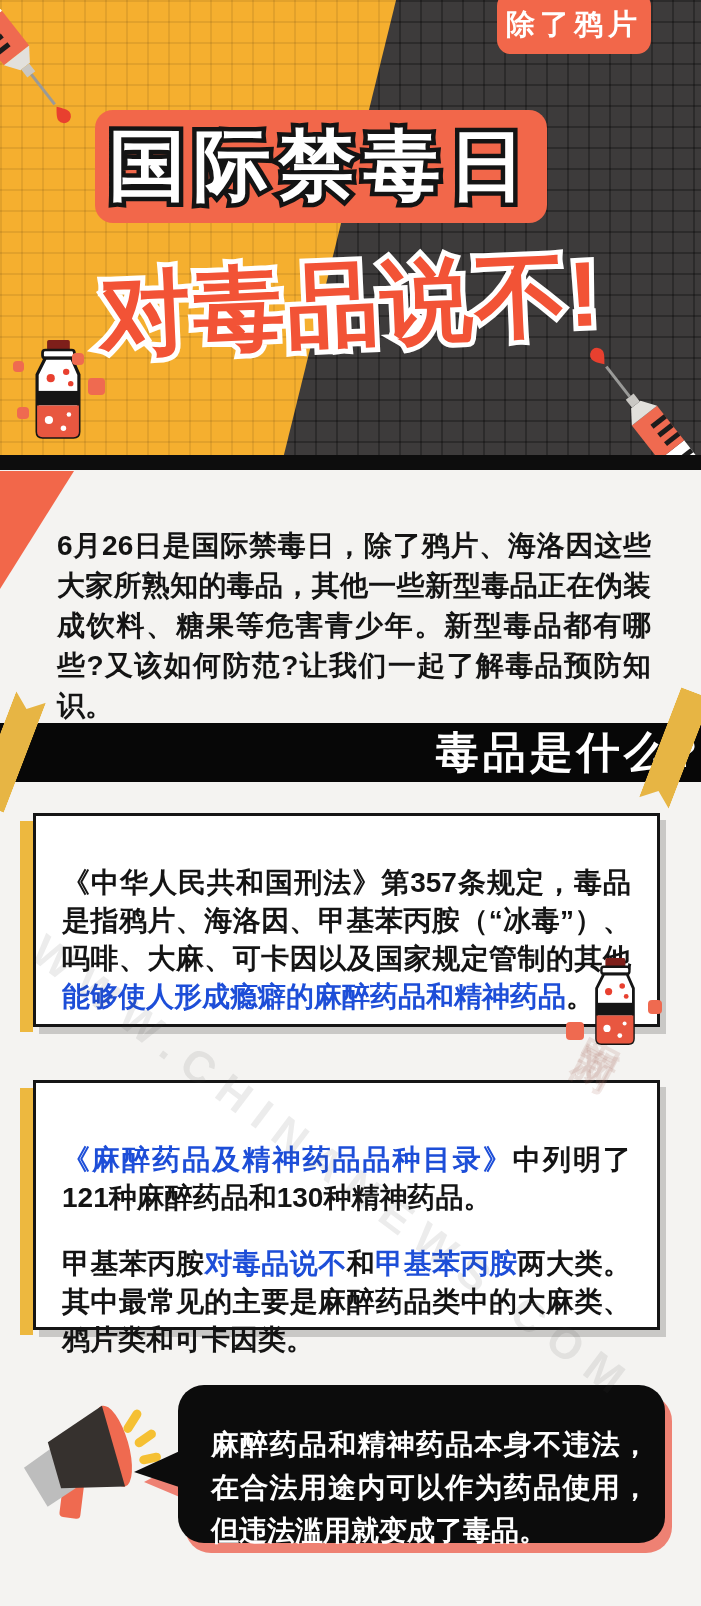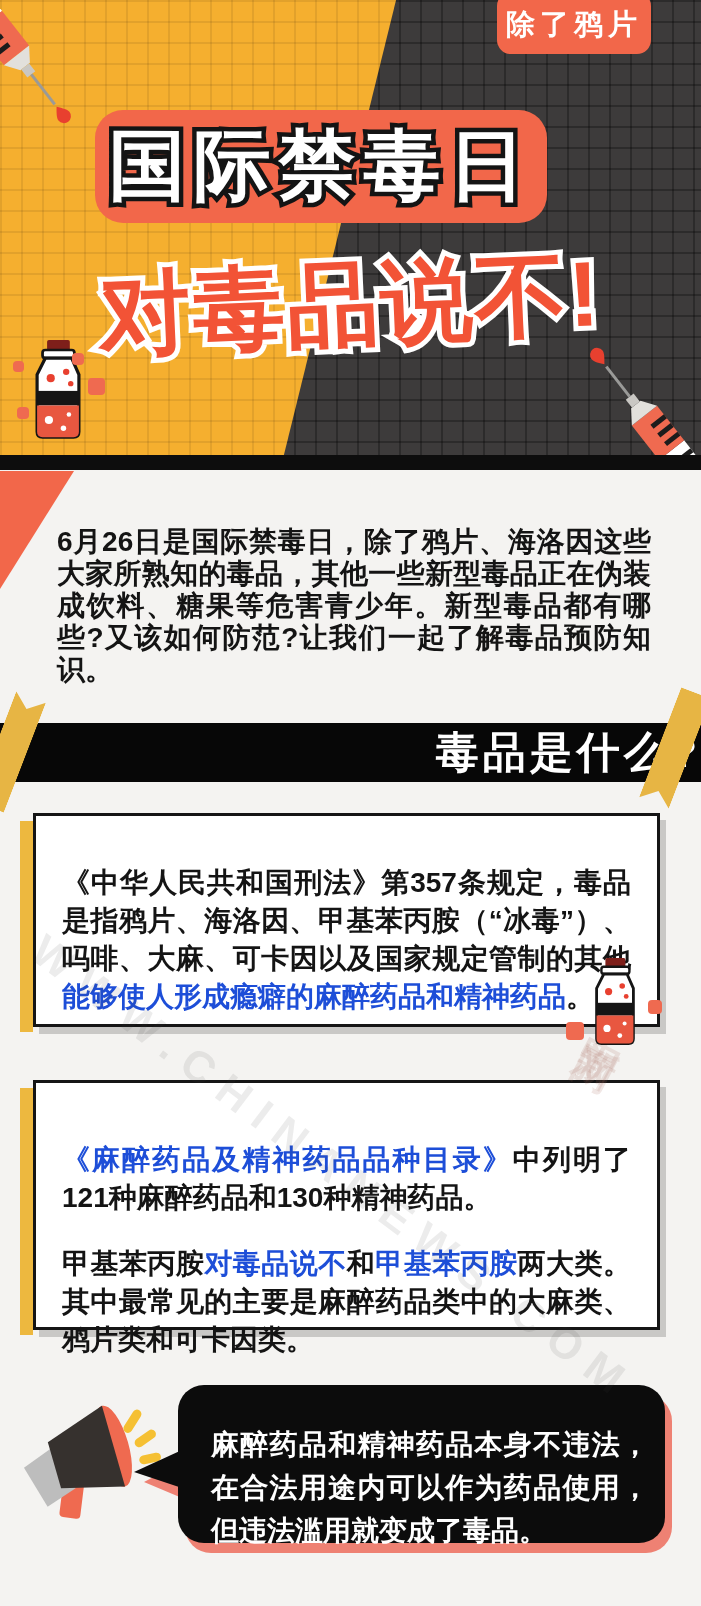--- a/index.html
+++ b/index.html
@@ -19,37 +19,37 @@
     background-size:21px 21px;}
   .hero-yellow{left:0;top:0;width:701px;height:455px;
     background-color:#F5AF2F;
     background-image:linear-gradient(rgba(0,0,0,.08) 2px,transparent 2px),
                      linear-gradient(90deg,rgba(0,0,0,.08) 2px,transparent 2px);
     background-size:21px 21px;
     clip-path:polygon(0 0,56.5% 0,40.5% 100%,0 100%);}
   .badge{left:497px;top:-8px;width:154px;height:62px;background:#F2674A;border-radius:14px;
     display:flex;align-items:flex-end;justify-content:center;padding-bottom:9px;
     color:#fff;font-size:29px;font-weight:900;letter-spacing:5px;}
-  .title-banner{left:95px;top:110px;width:452px;height:113px;background:#F2674A;border-radius:28px;
+  .title-banner{left:95px;top:110px;width:452px;height:113px;background:#F2674A;border-radius:18px;
     display:flex;align-items:center;justify-content:center;}
   .title-text{color:#fff;font-size:77px;font-weight:900;letter-spacing:8px;
     -webkit-text-stroke:9px #141414;paint-order:stroke fill;white-space:nowrap;}
   .subtitle{left:40px;top:243px;width:620px;text-align:center;transform:rotate(-2.5deg);
     color:#F25336;font-size:92px;font-weight:900;letter-spacing:2px;
     -webkit-text-stroke:10px #fff;paint-order:stroke fill;white-space:nowrap;}
   .sq{background:#EF6A50;border-radius:4px;}
 
   
   .strip{left:0;top:455px;width:701px;height:15px;background:#0D0D0D;}
 
   
   .tri-orange{left:0;top:471px;width:0;height:0;
     border-top:118px solid #F2674A;border-right:74px solid transparent;}
   .intro{left:57px;top:498px;width:594px;color:#141414;
-    font-size:28px;font-weight:700;line-height:32px;text-align:justify;}
+    font-size:28px;font-weight:700;line-height:40px;text-align:justify;}
 
   
   .section-banner{left:0;top:723px;width:701px;height:59px;background:#070707;
     display:flex;align-items:center;justify-content:flex-end;z-index:1;}
   .section-title{color:#fff;font-size:43px;font-weight:900;letter-spacing:4px;}
   .tape{width:32px;height:118px;background:#E7B544;z-index:2;}
   .tape-left{left:-6px;top:693px;transform:rotate(21deg);
     clip-path:polygon(0 0,50% 11%,100% 0,100% 100%,0 100%);}
   .tape-right{left:659px;top:689px;transform:rotate(21deg);
     clip-path:polygon(0 0,100% 0,100% 100%,50% 89%,0 100%);}

